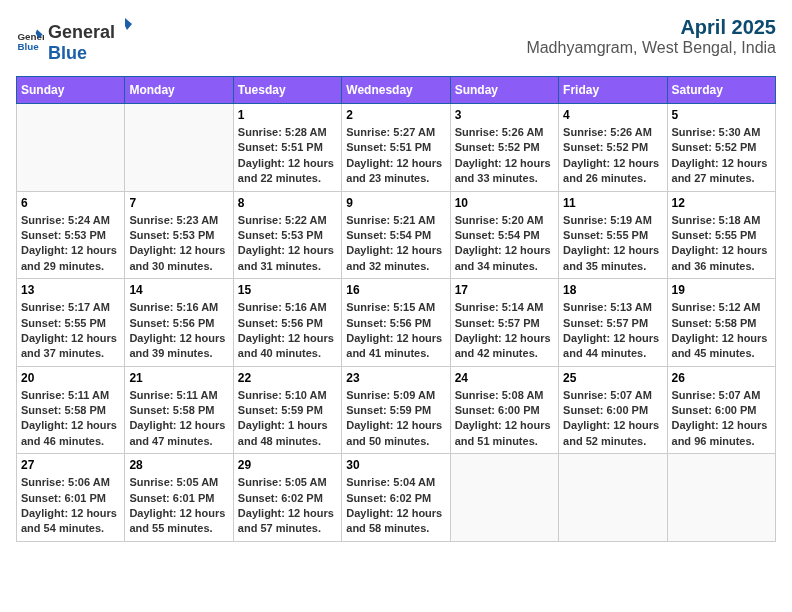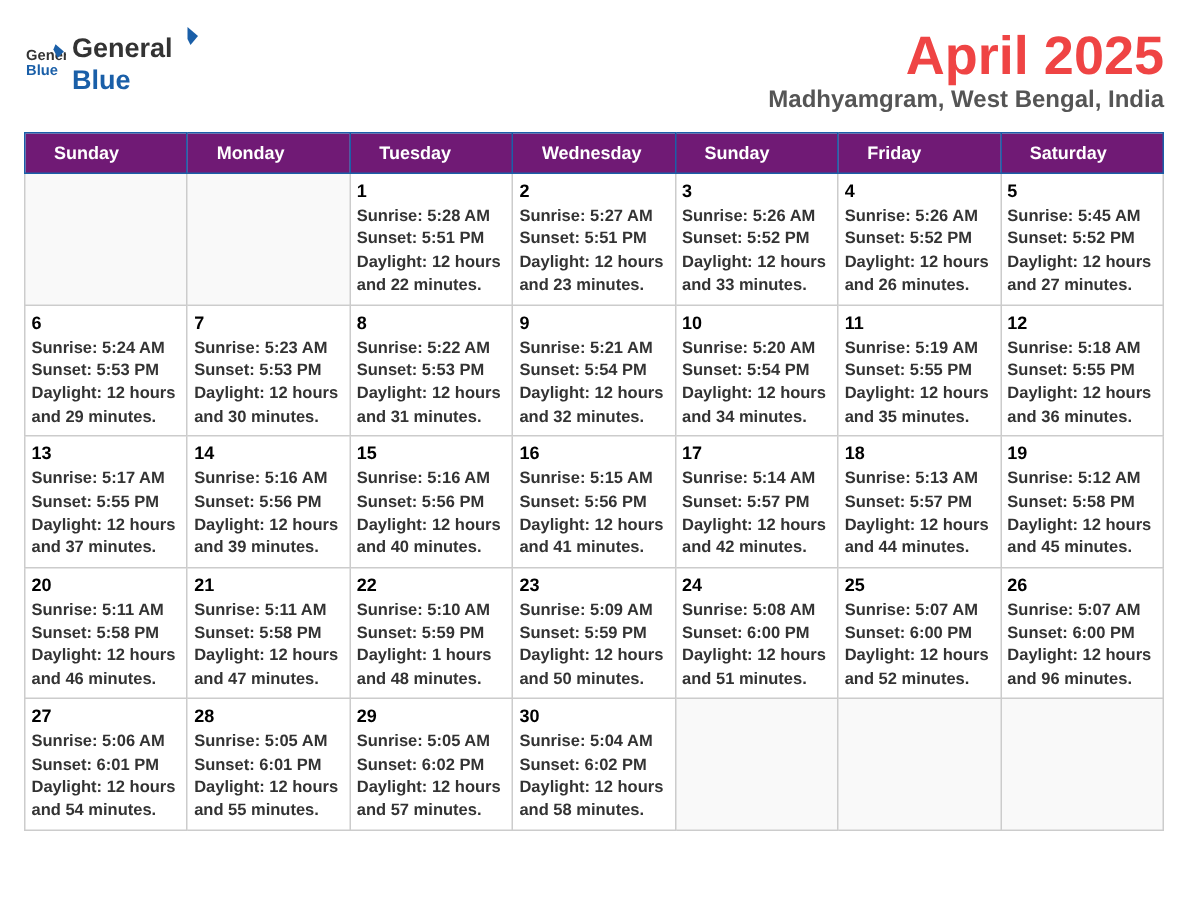--- a/index.html
+++ b/index.html
@@ -32,38 +32,37 @@
       color: #1a5fa8;
     }
     .logo-icon {
       width: 28px;
       height: 28px;
     }
     .title-area {
       text-align: right;
     }
     .month-title {
-      font-size: 36px;
-      font-weight: bold;
-      color: #ef4444;
+      font-size: 20px;
+      font-weight: bold;
+      color: #0c4a6e;
     }
     .location-title {
       font-size: 16px;
       color: #555;
-      font-weight: bold;
     }
     .calendar {
       width: 100%;
       border-collapse: collapse;
       font-size: 11px;
     }
     .calendar th {
-      background: #701a75;
+      background: #8b5cf6;
       color: #fff;
-      padding: 6px 19px;
+      padding: 6px 4px;
       text-align: left;
       font-size: 12px;
       border: 1px solid #1a5fa8;
     }
     .calendar td {
       border: 1px solid #ccc;
       vertical-align: top;
       padding: 4px;
       width: calc(100% / 7);
       min-height: 80px;
@@ -153,21 +152,21 @@
           <span class="day-num">4</span>
         <div class="cell-content">
           <span>Sunrise: 5:26 AM</span><br>
           <span>Sunset: 5:52 PM</span><br>
           <span>Daylight: 12 hours and 26 minutes.</span>
         </div>
         </td>
         <td>
           <span class="day-num">5</span>
         <div class="cell-content">
-          <span>Sunrise: 5:45 AM</span><br>
+          <span>Sunrise: 5:30 AM</span><br>
           <span>Sunset: 5:52 PM</span><br>
           <span>Daylight: 12 hours and 27 minutes.</span>
         </div>
         </td>
       </tr>
       <tr>
         <td>
           <span class="day-num">6</span>
         <div class="cell-content">
           <span>Sunrise: 5:24 AM</span><br>

